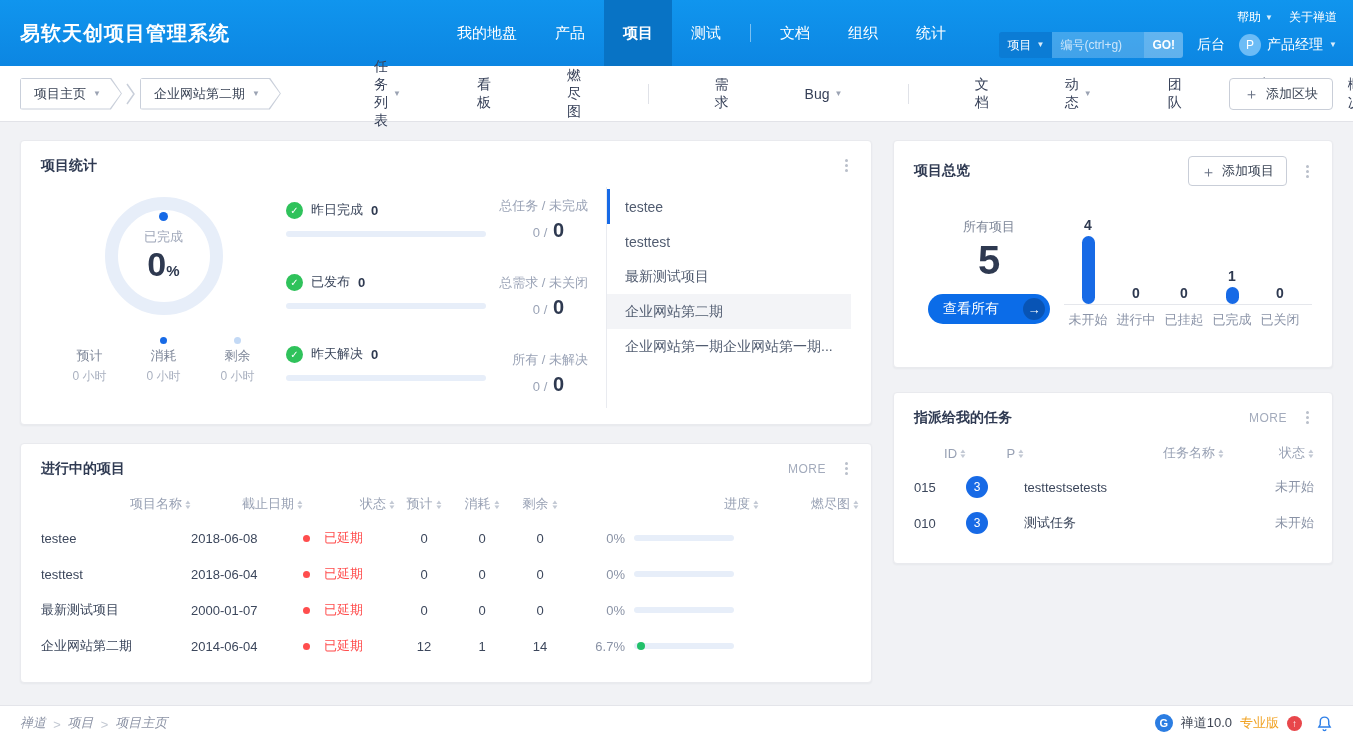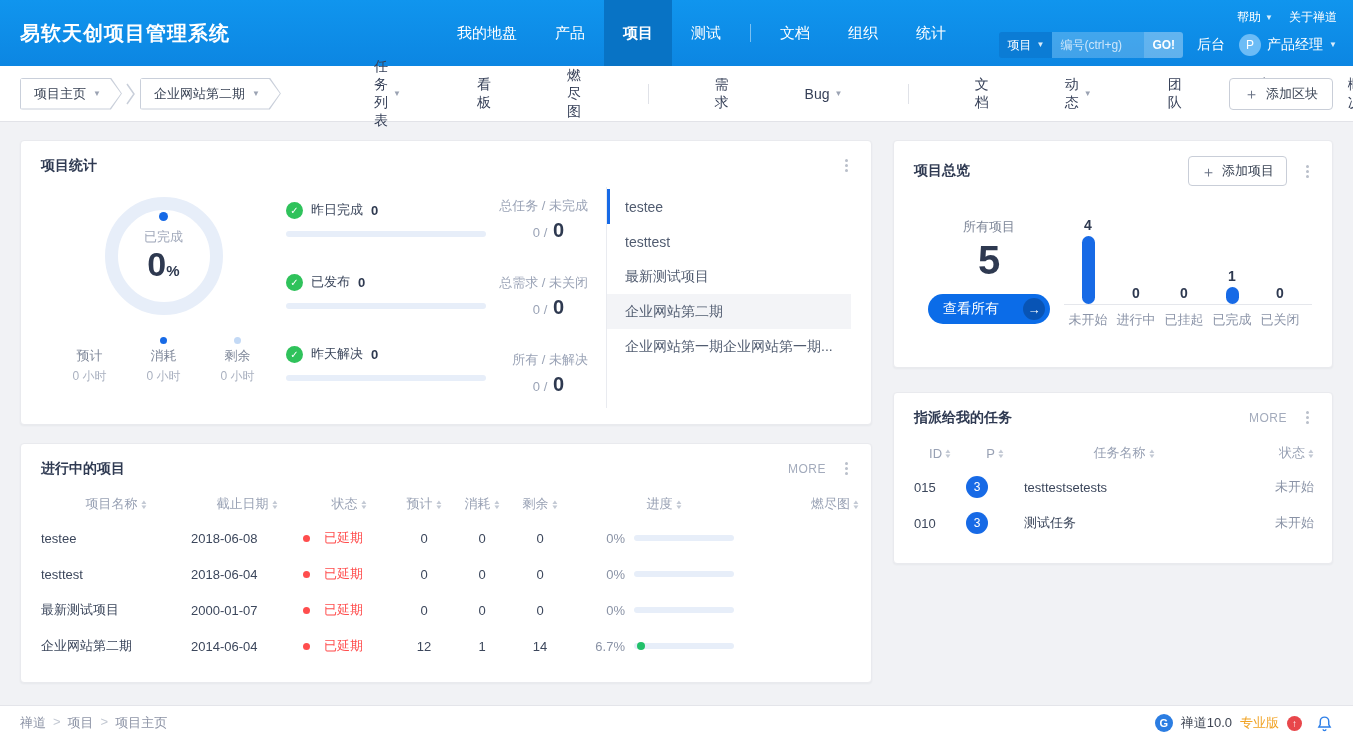--- a/index.html
+++ b/index.html
@@ -79,21 +79,21 @@
   .ratio-value { margin-top:4px; padding-right:24px; font-size:13px; color:#9aa3b6; }
   .ratio-value b { font-size:20px; color:#2e3950; margin-left:2px; }
   .proj-list { flex:1; margin-left:18px; border-left:1px solid #e9ebf0; padding-top:2px; }
   .proj-item { height:35px; display:flex; align-items:center; padding-left:18px; font-size:14px; color:#515c70; cursor:pointer; }
   .proj-item.current { box-shadow:inset 3px 0 0 #176ae6; }
   .proj-item.hover { background:#f3f4f7; }
 
   
   .ongoing-panel { height:240px; }
   table { border-collapse:collapse; width:812px; margin:2px 20px 0; table-layout:fixed; }
-  th { font-size:13px; font-weight:normal; color:#98a1b4; text-align:center; height:32px; }
+  th { font-size:13px; font-weight:normal; color:#98a1b4; text-align:right; height:32px; }
   td { font-size:13px; color:#3c475c; height:36px; }
   .sort { display:inline-flex; flex-direction:column; vertical-align:middle; margin-left:3px; color:#c3c9d4; }
   .sort i { font-style:normal; font-size:6px; line-height:5px; transform:scaleX(1.4); }
   .col-name{width:150px;} .col-dl{width:112px;} .col-st{width:92px;}
   .col-n{width:58px; text-align:center;} .col-prog{width:190px;} .col-burn{width:152px; text-align:center;}
   th.col-n{text-align:center;} th.col-prog{}
   .status-cell { color:#ff4d4d; display:flex; align-items:center; gap:14px; height:36px; }
   .status-dot { width:7px; height:7px; border-radius:50%; background:#ff4d4d; }
   .prog-cell { display:flex; align-items:center; gap:9px; height:36px; justify-content:flex-start; padding-left:22px; }
   .prog-pct { width:34px; text-align:right; color:#8a93a6; }
@@ -120,21 +120,21 @@
   
   .mytasks-panel { height:172px; }
   .mytasks-panel table { width:400px; }
   .t-id{width:52px;} .t-p{width:58px;} .t-name{width:200px;} .t-status{width:90px; text-align:right;}
   th.t-status{text-align:right;}
   .prio-badge { width:22px; height:22px; border-radius:50%; background:#176ae6; color:#fff; font-size:12px; display:flex; align-items:center; justify-content:center; }
   .task-status { color:#8a93a6; }
 
   
   .app-footer { height:35px; flex:0 0 35px; background:#fff; border-top:1px solid #e4e5ea; display:flex; align-items:center; padding:0 20px; font-size:13px; color:#8d94a6; }
-  .fcrumb { display:flex; align-items:flex-start; gap:7px; }
+  .fcrumb { display:flex; align-items:flex-end; gap:7px;font-style:italic; }
   .fcrumb .sep { color:#c2c8d2; }
   .footer-right { margin-left:auto; display:flex; align-items:center; gap:8px; }
   .zt-logo { width:18px; height:18px; border-radius:50%; background:#2b7de2; color:#fff; font-size:11px; font-weight:bold; display:flex; align-items:center; justify-content:center; }
   .ver { color:#3f4654; }
   .edition { color:#f1a325; cursor:pointer; }
   .up-badge { width:15px; height:15px; border-radius:50%; background:#e8474b; color:#fff; font-size:10px; display:flex; align-items:center; justify-content:center; cursor:pointer; }
   .bell { margin-left:6px; display:flex; cursor:pointer; }
 </style>
 </head>
 <body>

